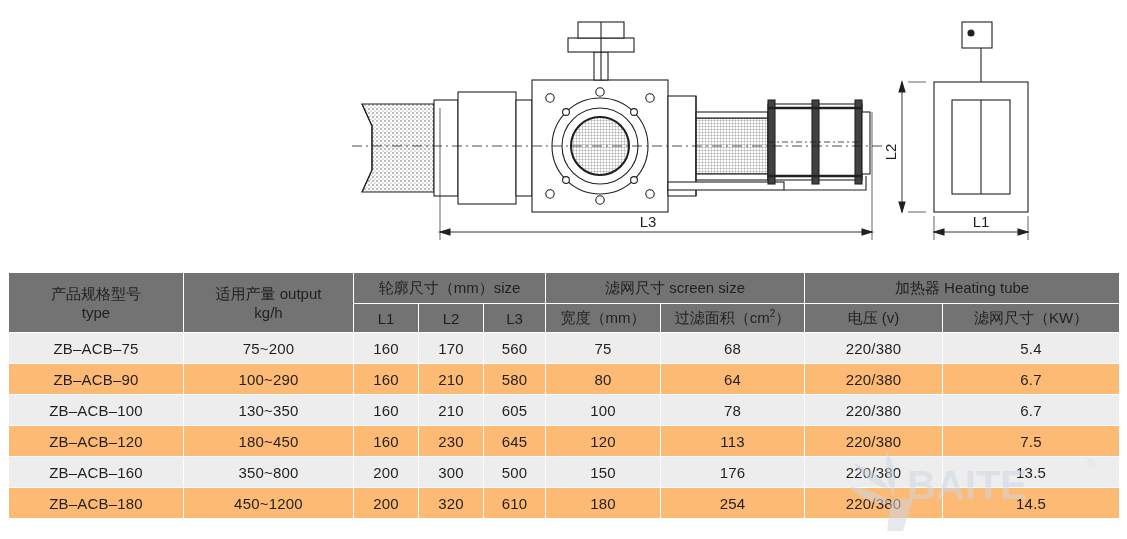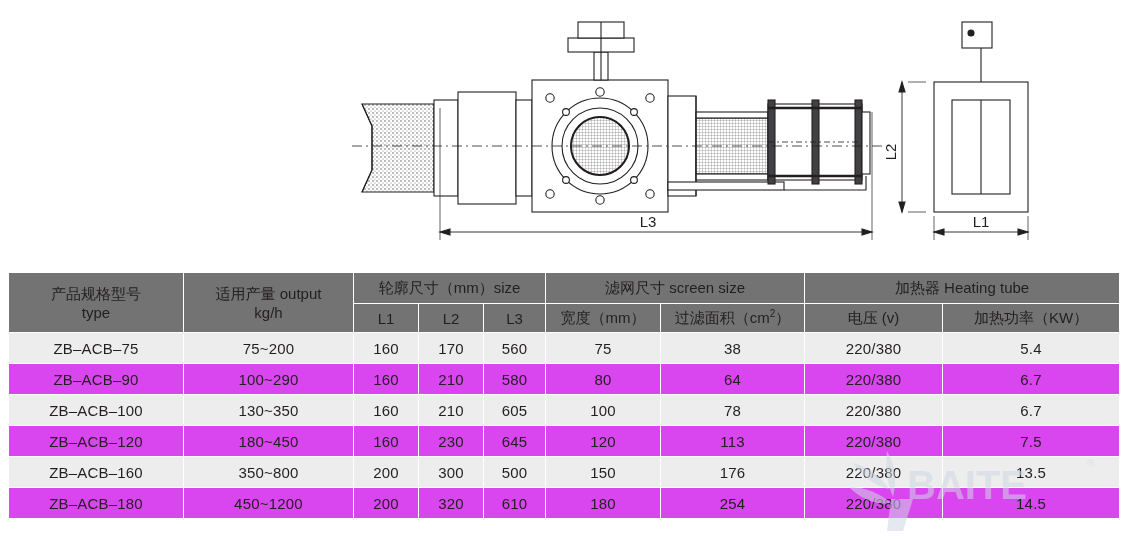--- a/index.html
+++ b/index.html
@@ -50,21 +50,21 @@
     font-size: 15.5px;
   }
   .hdr-top { height: 31px; }
   .hdr-sub { height: 29px; }
   .body-row td {
     background: #ededee;
     height: 31px;
     font-size: 15.5px;
     letter-spacing: 0.2px;
   }
-  .body-row.alt td { background: #d946ef; }
+  .body-row.alt td { background: #fdba74; }
   .sup { font-size: 10px; vertical-align: super; }
 
   
   #watermark {
     position: absolute;
     right: 30px;
     bottom: 6px;
     width: 250px;
     height: 90px;
     pointer-events: none;
@@ -237,32 +237,32 @@
         <th class="hdr hdr-top" colspan="2">滤网尺寸 screen size</th>
         <th class="hdr hdr-top" colspan="2">加热器 Heating tube</th>
       </tr>
       <tr>
         <th class="hdr hdr-sub">L1</th>
         <th class="hdr hdr-sub">L2</th>
         <th class="hdr hdr-sub">L3</th>
         <th class="hdr hdr-sub">宽度（mm）</th>
         <th class="hdr hdr-sub"><span>过滤面积（cm</span><span class="sup">2</span><span>）</span></th>
         <th class="hdr hdr-sub">电压 (v)</th>
-        <th class="hdr hdr-sub">加热功率（KW）</th>
+        <th class="hdr hdr-sub">滤网尺寸（KW）</th>
       </tr>
     </thead>
     <tbody>
       <tr class="body-row">
         <td>ZB–ACB–75</td>
         <td>75~200</td>
         <td>160</td>
         <td>170</td>
         <td>560</td>
         <td>75</td>
-        <td>38</td>
+        <td>68</td>
         <td>220/380</td>
         <td>5.4</td>
       </tr>
       <tr class="body-row alt">
         <td>ZB–ACB–90</td>
         <td>100~290</td>
         <td>160</td>
         <td>210</td>
         <td>580</td>
         <td>80</td>

